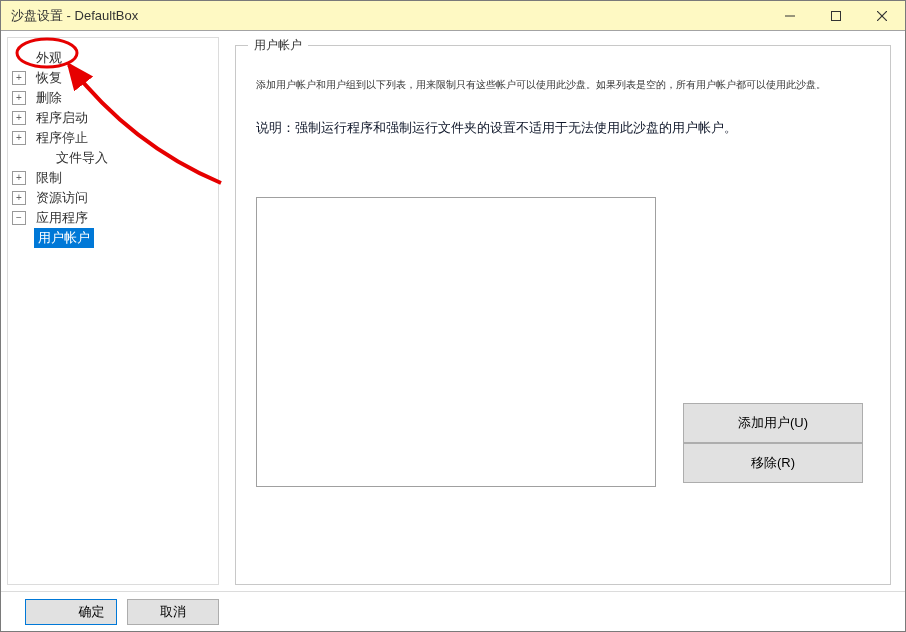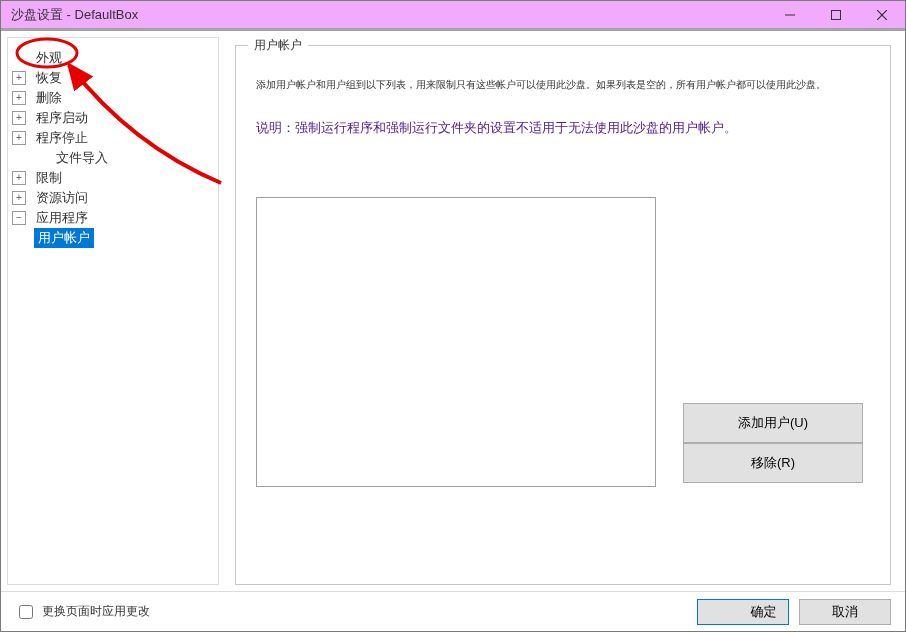--- a/index.html
+++ b/index.html
@@ -5,21 +5,21 @@
   * { box-sizing: border-box; }
   html, body {
     margin: 0; padding: 0; width: 906px; height: 632px;
     font-family: "Microsoft YaHei", "SimSun", Arial, sans-serif;
     font-size: 12px; background: #fff; color: #333;
     overflow: hidden;
   }
   .window { width: 906px; height: 632px; border: 1px solid #7a7a7a; background: #fff; position: relative; }
   .titlebar {
     height: 30px; display: flex; align-items: center;
-    border-bottom: 3px solid #a3a3a3; background: #f0abfc;
+    border-bottom: 1px solid #a3a3a3; background: #fef9c3;
     padding-left: 10px;
   }
   .titlebar .title { flex: 1; font-size: 13px; color: #333; }
   .winbtns { display: flex; height: 100%; }
   .winbtn {
     width: 46px; height: 100%; display: flex; align-items: center; justify-content: center;
     font-size: 14px; color: #333; cursor: pointer;
   }
   .winbtn svg { display: block; }
   .body {
@@ -50,21 +50,21 @@
   }
   .groupbox {
     border: 1px solid #c8c8c8; height: 100%; position: relative;
   }
   .groupbox-title {
     position: absolute; top: -9px; left: 12px; background: #fff;
     padding: 0 6px; font-size: 12px; color: #333;
   }
   .inner { padding: 30px 20px 14px 20px; height: 100%; }
   .desc { font-size: 10px; line-height: 1.7; color: #333; margin-bottom: 26px; }
-  .note { font-size: 13px; color: #4c1d95; margin-bottom: 60px; }
+  .note { font-size: 13px; color: #0f172a; margin-bottom: 60px; }
   .lower { display: flex; gap: 20px; align-items: stretch; }
   .listbox {
     width: 400px; height: 290px; border: 1px solid #a0a0a0; background: #fff;
   }
   .btncol {
     flex: 1; display: flex; flex-direction: column; justify-content: flex-end;
     align-items: center; padding: 4px 0;
   }
   .bigbtn {
     width: 180px; height: 40px; border: 1px solid #adadad; background: #e1e1e1;
@@ -198,24 +198,20 @@
               <button class="bigbtn">移除(R)</button>
             </div>
           </div>
         </div>
       </div>
     </div>
 
   </div>
 
   <div class="footer">
-    <label class="chk">
-      <input type="checkbox" style="">
-      <span>更换页面时应用更改</span>
-    </label>
     <button class="fbtn primary">确定</button>
     <button class="fbtn">取消</button>
   </div>
 
   <svg class="annot" viewBox="0 0 220 160">
     <defs>
       <marker id="arrowhead" markerWidth="8" markerHeight="8" refX="6" refY="3" orient="auto">
         <path d="M0,0 L7,3 L0,6 Z" fill="#e60000"></path>
       </marker>
     </defs>

